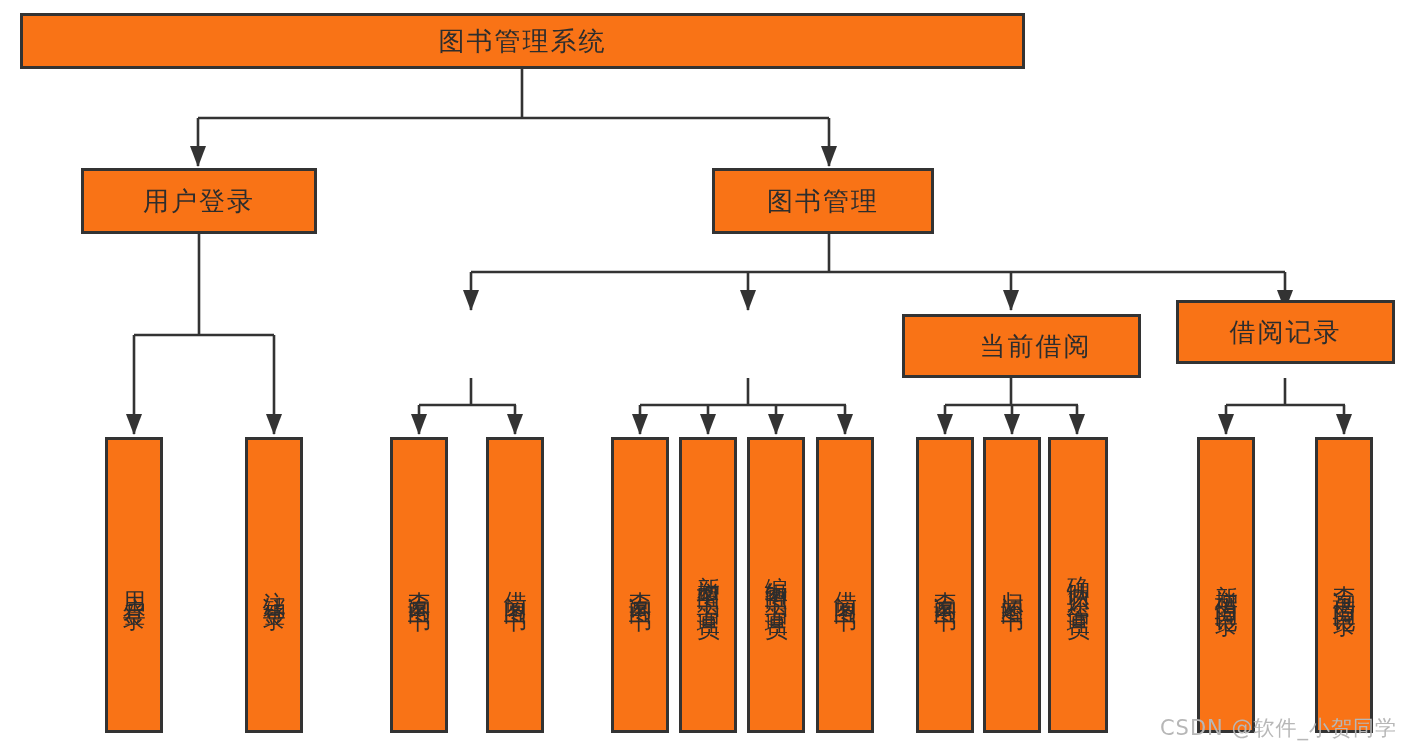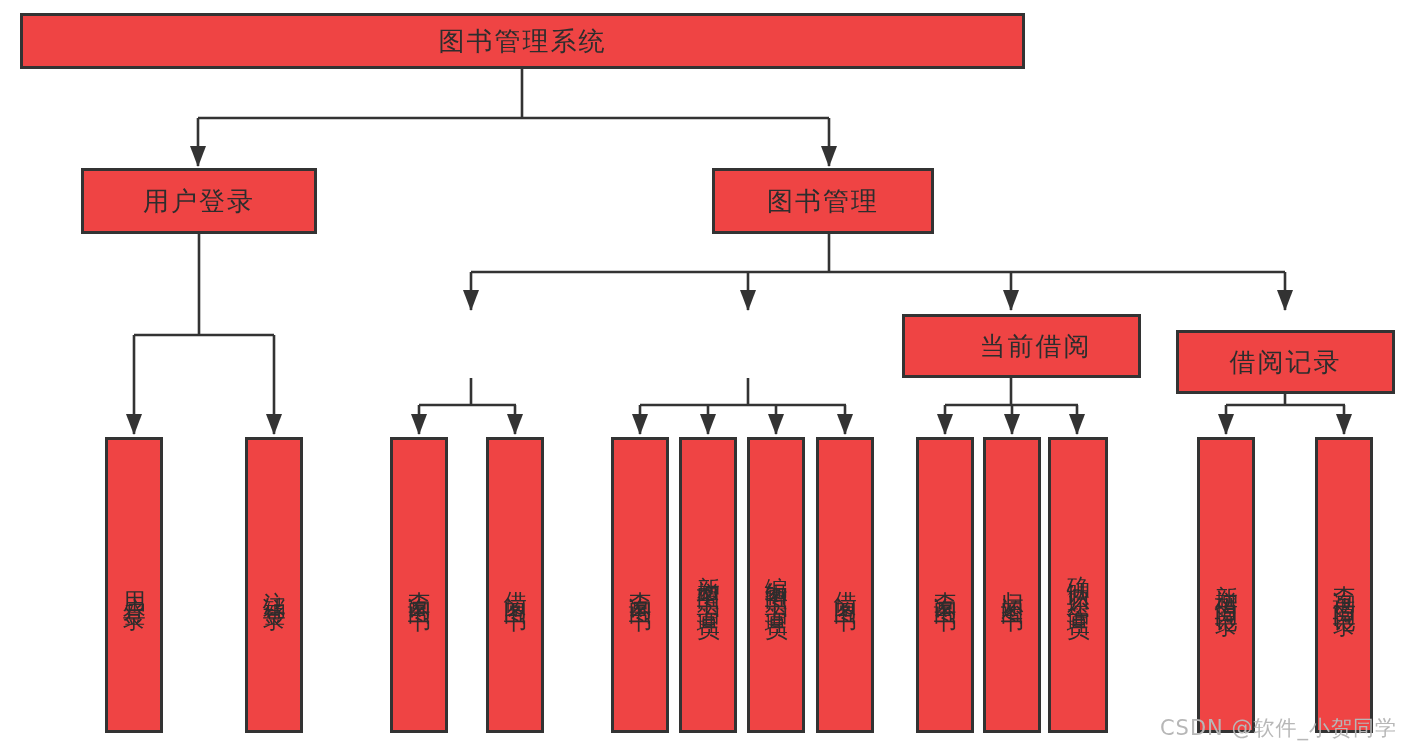--- a/index.html
+++ b/index.html
@@ -20,21 +20,21 @@
   svg.connectors path {
     fill: none;
     stroke: var(--color-line, #333333);
     stroke-width: 2.6;
   }
   svg.connectors .arrowhead-shape { fill: var(--color-line, #333333); stroke: none; }
   .node {
     position: absolute;
     box-sizing: border-box;
     border: 3px solid var(--color-line, #333333);
-    background: #ef4444;
+    background: #f97316;
     color: var(--color-text, #2d2d2d);
     display: flex;
     align-items: center;
     justify-content: center;
     text-align: center;
   }
   .node.h { font-size: 26px; letter-spacing: 2px; white-space: nowrap; }
   .node.v {
     writing-mode: vertical-rl;
     font-size: 23px;
@@ -93,21 +93,21 @@
     <path d="M1226 405 V434" marker-end="url(#arrow)"></path>
     <path d="M1344 405 V434" marker-end="url(#arrow)"></path>
   </svg>
 
   <div class="node h" style="left:20px; top:13px; width:1005px; height:56px;">图书管理系统</div>
 
   <div class="node h" style="left:81px; top:168px; width:236px; height:66px;">用户登录</div>
   <div class="node h" style="left:712px; top:168px; width:222px; height:66px;">图书管理</div>
 
   <div class="node h" style="left:902px; top:314px; width:239px; height:64px;padding-left:28px;">当前借阅</div>
-  <div class="node h" style="left:1176px; top:330px; width:219px; height:64px;">借阅记录</div>
+  <div class="node h" style="left:1176px; top:300px; width:219px; height:64px;">借阅记录</div>
 
   <div class="node v" style="left:105px; top:437px; width:58px; height:296px;">用户登录</div>
   <div class="node v" style="left:245px; top:437px; width:58px; height:296px;">注销登录</div>
 
   <div class="node v" style="left:390px; top:437px; width:58px; height:296px;">查询图书</div>
   <div class="node v" style="left:486px; top:437px; width:58px; height:296px;">借阅图书</div>
 
   <div class="node v" style="left:611px; top:437px; width:58px; height:296px;">查询图书</div>
   <div class="node v" style="left:679px; top:437px; width:58px; height:296px;">新增图书（管理员）</div>
   <div class="node v" style="left:747px; top:437px; width:58px; height:296px;">编辑图书（管理员）</div>

